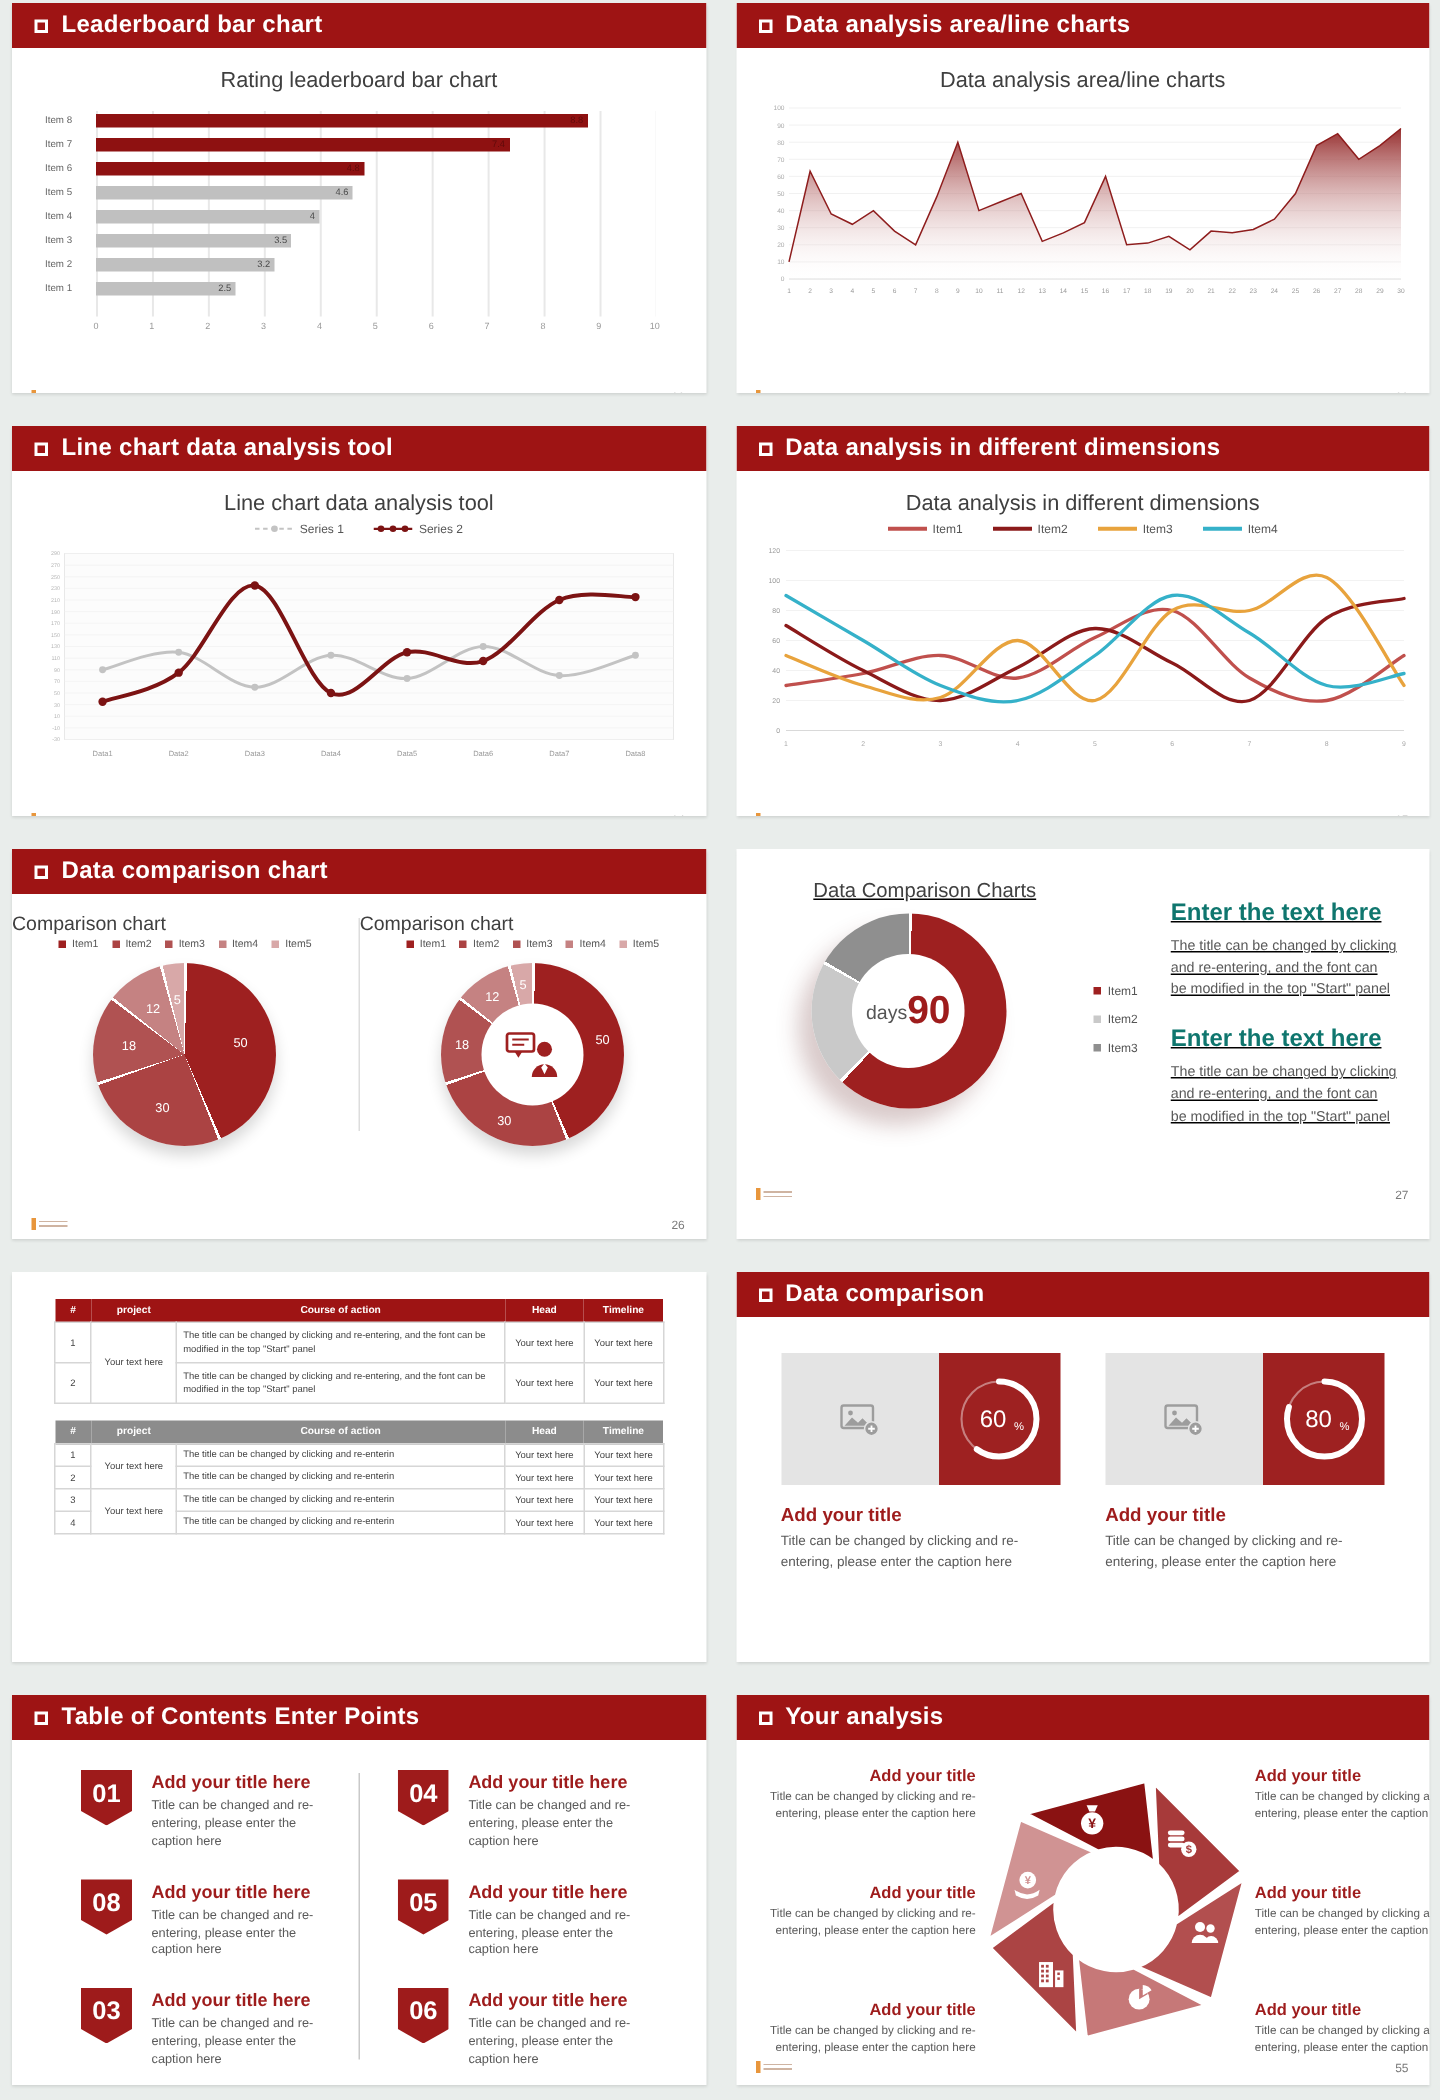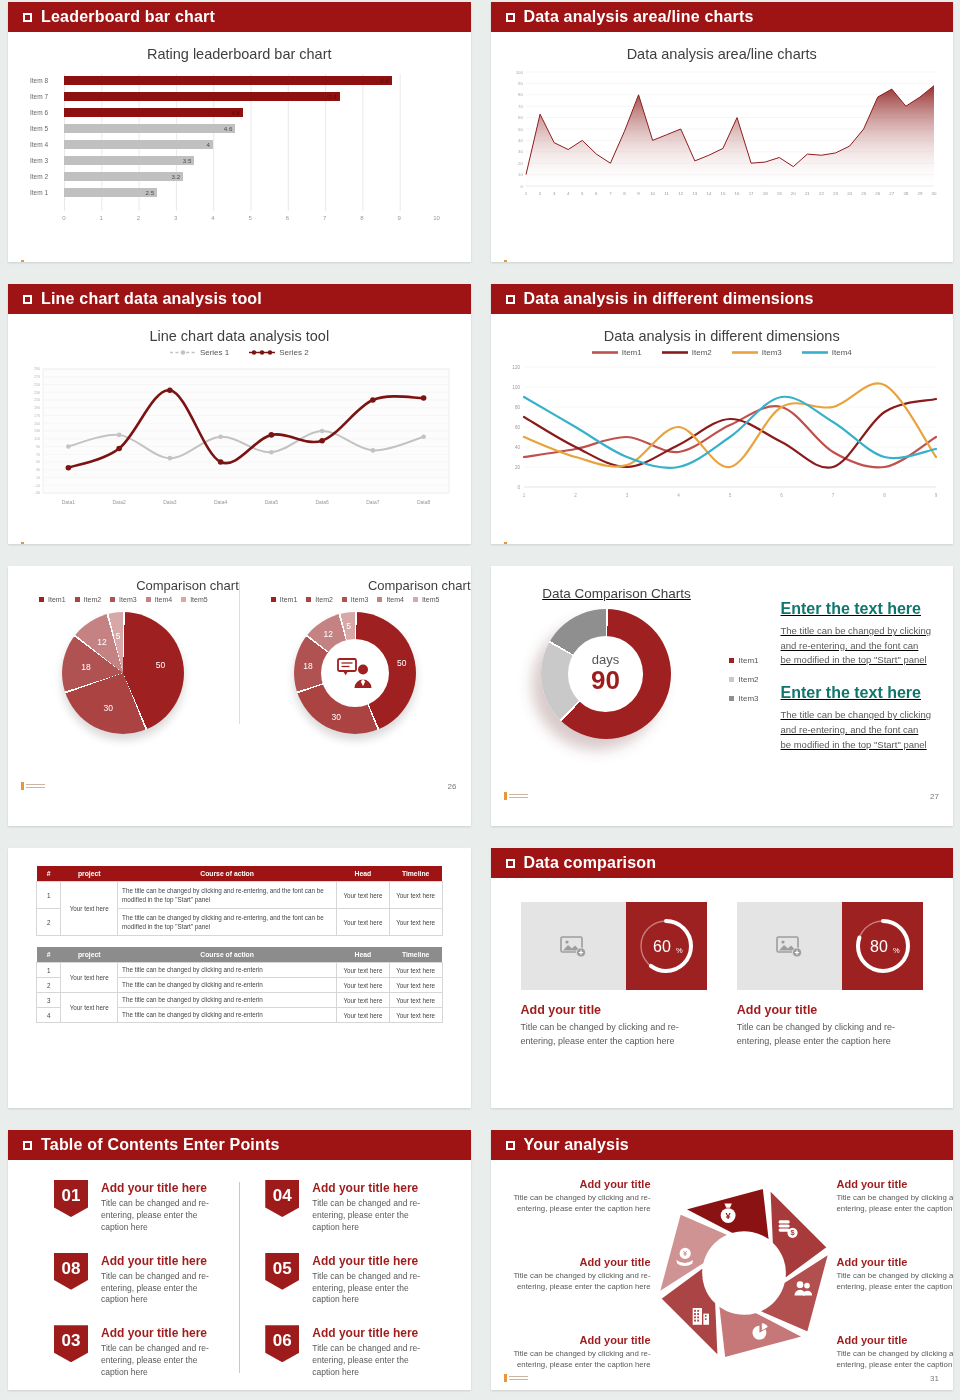--- a/index.html
+++ b/index.html
@@ -45,21 +45,21 @@
   .csvg { margin:4px auto 0; }
 
   .legend { display:flex; justify-content:center; align-items:center; gap:20px; font-size:8px; color:#555; margin-top:4px; }
   .lg-item { display:inline-flex; align-items:center; gap:4px; }
   .lg-sq { width:5px; height:5px; display:inline-block; flex:none; }
 
   
   .pies { display:flex; margin-top:2px; }
   .pie-panel { flex:1; }
   .pie-divider { width:1px; background:#ddd; margin:14px 0 10px; }
-  .pie-title { text-align:right; font-size:13px; color:#3f3f3f; font-weight:normal; margin:10px 0 3px; }
+  .pie-title { text-align:left; font-size:13px; color:#3f3f3f; font-weight:normal; margin:10px 0 3px; }
   .pie-legend { gap:9px; font-size:7px; margin-top:2px; }
   .pie-box { width:122px; height:122px; border-radius:50%; margin:9px auto 0; position:relative;
     box-shadow:0 6px 10px rgba(0,0,0,.16); }
   .pie-label { position:absolute; transform:translate(-50%,-50%); color:#fff; font-size:8.5px; }
   .donut-hole { position:absolute; border-radius:50%; background:#fff; display:flex; align-items:center; justify-content:center; }
 
   
   .q-wrap { display:flex; margin:12px 16px 0 20px;text-decoration:underline; }
   .q-left { width:252px; position:relative; flex:none; }
   .q-title { width:212px; text-align:center; font-size:13.5px; color:#3f3f3f; font-weight:normal; margin:8px 0 4px; }
@@ -437,20 +437,24 @@
           <text x="333" y="136" text-anchor="middle" font-size="4.6" fill="#aaa">7</text>
           <text x="384.5" y="136" text-anchor="middle" font-size="4.6" fill="#aaa">8</text>
           <text x="436" y="136" text-anchor="middle" font-size="4.6" fill="#aaa">9</text>
         </svg>
       <div class="flogo"></div>
       <span class="pagenum">25</span>
     </div>
   </section>
 
   <section class="slide">
+    <header class="slide-head">
+      <span class="head-sq"></span>
+      <h1>Data comparison chart</h1>
+    </header>
     <div class="slide-body">
       <div class="pies">
         <div class="pie-panel">
           <h2 class="pie-title">Comparison chart</h2>
           <div class="legend pie-legend" id="pieLegendA">
               <span class="lg-item">
                 <span class="lg-sq" style="background: rgb(158, 32, 32);"></span>
                 <span class="lg-t">Item1</span>
               </span>
               <span class="lg-item">
@@ -527,21 +531,21 @@
       <span class="pagenum">26</span>
     </div>
   </section>
 
   <section class="slide">
     <div class="slide-body">
       <div class="q-wrap">
         <div class="q-left">
           <h2 class="q-title">Data Comparison Charts</h2>
           <div class="q-donut" id="qDonut" style="background: conic-gradient(rgb(255, 255, 255) 0deg, rgb(255, 255, 255) 1.8deg, rgb(158, 32, 32) 1.8deg, rgb(158, 32, 32) 223.2deg, rgb(255, 255, 255) 223.2deg, rgb(255, 255, 255) 225deg, rgb(201, 201, 201) 225deg, rgb(201, 201, 201) 298.8deg, rgb(255, 255, 255) 298.8deg, rgb(255, 255, 255) 300.6deg, rgb(143, 143, 143) 300.6deg, rgb(143, 143, 143) 360deg);">
-              <div class="donut-hole" style="inset: 21%; flex-direction: column;">
+              <div class="donut-hole" style="inset: 21%; flex-direction: row;">
                 <div class="q-days">days</div>
                 <div class="q-90">90</div>
               </div>
             </div>
           <div class="q-legend" id="qLegend" style="align-items: flex-start;">
               <span class="lg-item">
                 <span class="lg-sq" style="background: rgb(158, 32, 32);"></span>
                 <span class="lg-t">Item1</span>
               </span>
               <span class="lg-item">
@@ -839,17 +843,17 @@
               <h3>Add your title</h3>
               <p>Title can be changed by clicking and re-entering, please enter the caption here</p>
             </div>
             <div class="risk-block">
               <h3>Add your title</h3>
               <p>Title can be changed by clicking and re-entering, please enter the caption here</p>
             </div>
           </div>
       </div>
       <div class="flogo"></div>
-      <span class="pagenum">31</span>
+      <span class="pagenum">55</span>
     </div>
   </section>
 
 </div>
 
 </body></html>

